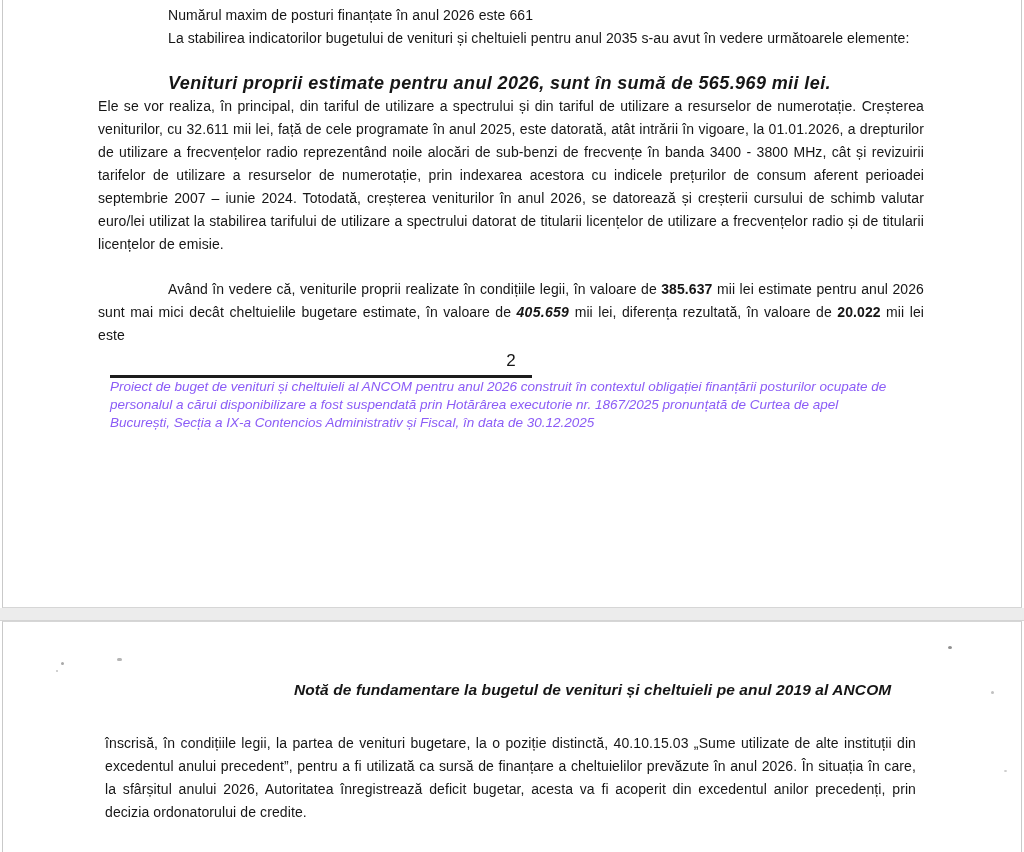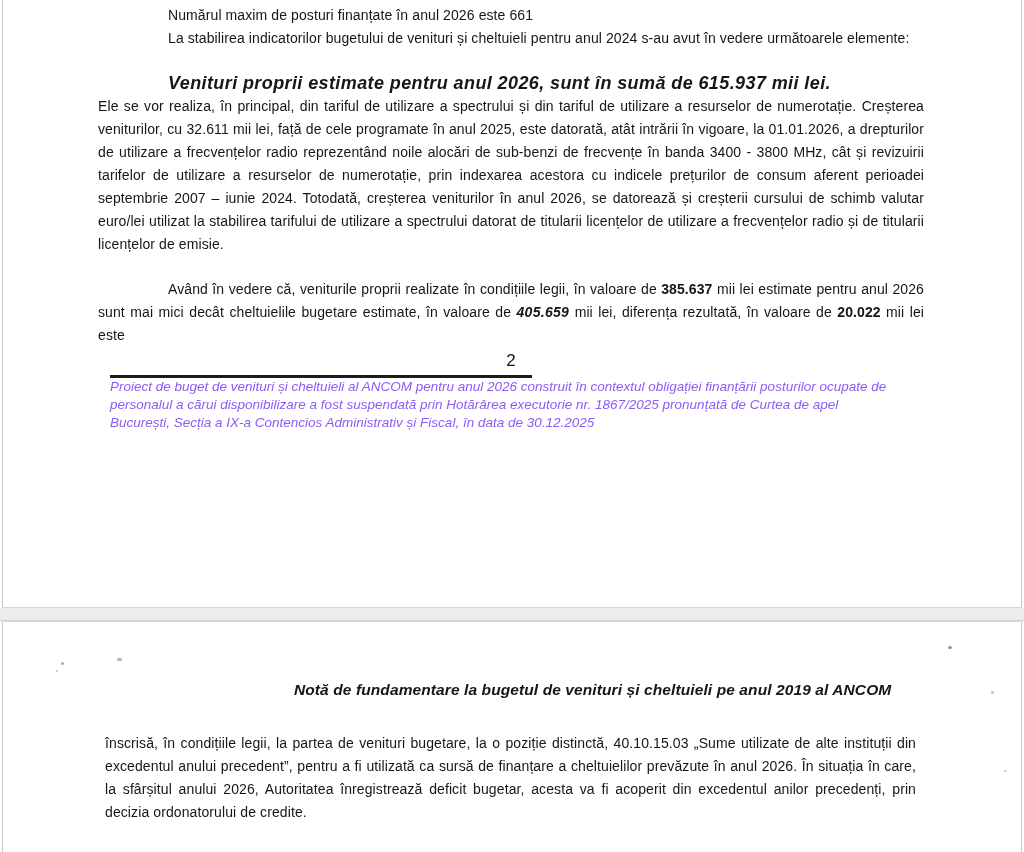--- a/index.html
+++ b/index.html
@@ -111,23 +111,23 @@
   .speck.s5 { left: 988px; top: 69px; width: 3px; height: 3px; background: #c0c0c0; }
   .speck.s6 { left: 1001px; top: 148px; width: 3px; height: 2px; background: #cccccc; }
 </style>
 </head>
 <body>
 
 <div class="viewport">
 
   <section class="page page-1">
     <p class="body-text indent">Numărul maxim de posturi finanțate în anul 2026 este 661</p>
-    <p class="body-text indent justify">La stabilirea indicatorilor bugetului de venituri și cheltuieli pentru anul 2024 s-au avut în vedere următoarele elemente:</p>
+    <p class="body-text indent justify">La stabilirea indicatorilor bugetului de venituri și cheltuieli pentru anul 2035 s-au avut în vedere următoarele elemente:</p>
 
-    <p class="lead-line">Venituri proprii estimate pentru anul 2026, sunt în sumă de 615.937 mii lei.</p>
+    <p class="lead-line">Venituri proprii estimate pentru anul 2026, sunt în sumă de 565.969 mii lei.</p>
     <p class="body-text justify">Ele se vor realiza, în principal, din tariful de utilizare a spectrului și din tariful de utilizare a resurselor de numerotație. Creșterea veniturilor, cu 32.611 mii lei, față de cele programate în anul 2025, este datorată, atât intrării în vigoare, la 01.01.2026, a drepturilor de utilizare a frecvențelor radio reprezentând noile alocări de sub-benzi de frecvențe în banda 3400 - 3800 MHz, cât și revizuirii tarifelor de utilizare a resurselor de numerotație, prin indexarea acestora cu indicele prețurilor de consum aferent perioadei septembrie 2007 – iunie 2024. Totodată, creșterea veniturilor în anul 2026, se datorează și creșterii cursului de schimb valutar euro/lei utilizat la stabilirea tarifului de utilizare a spectrului datorat de titularii licențelor de utilizare a frecvențelor radio și de titularii licențelor de emisie.</p>
 
     <p class="body-text indent justify spaced"><span>Având în vedere că, veniturile proprii realizate în condițiile legii, în valoare de </span><b class="plain">385.637</b><span> mii lei estimate pentru anul 2026 sunt mai mici decât cheltuielile bugetare estimate, în valoare de </span><b class="bi">405.659</b><span> mii lei, diferența rezultată, în valoare de </span><b class="plain">20.022</b><span> mii lei este</span></p>
 
     <div class="page-number">2</div>
 
     <div class="footnote">
       <div class="footnote-rule"></div>
       <div class="footnote-text">Proiect de buget de venituri și cheltuieli al ANCOM pentru anul 2026 construit în contextul obligației finanțării posturilor ocupate de personalul a cărui disponibilizare a fost suspendată prin Hotărârea executorie nr. 1867/2025 pronunțată de Curtea de apel București, Secția a IX-a Contencios Administrativ și Fiscal, în data de 30.12.2025</div>
     </div>

